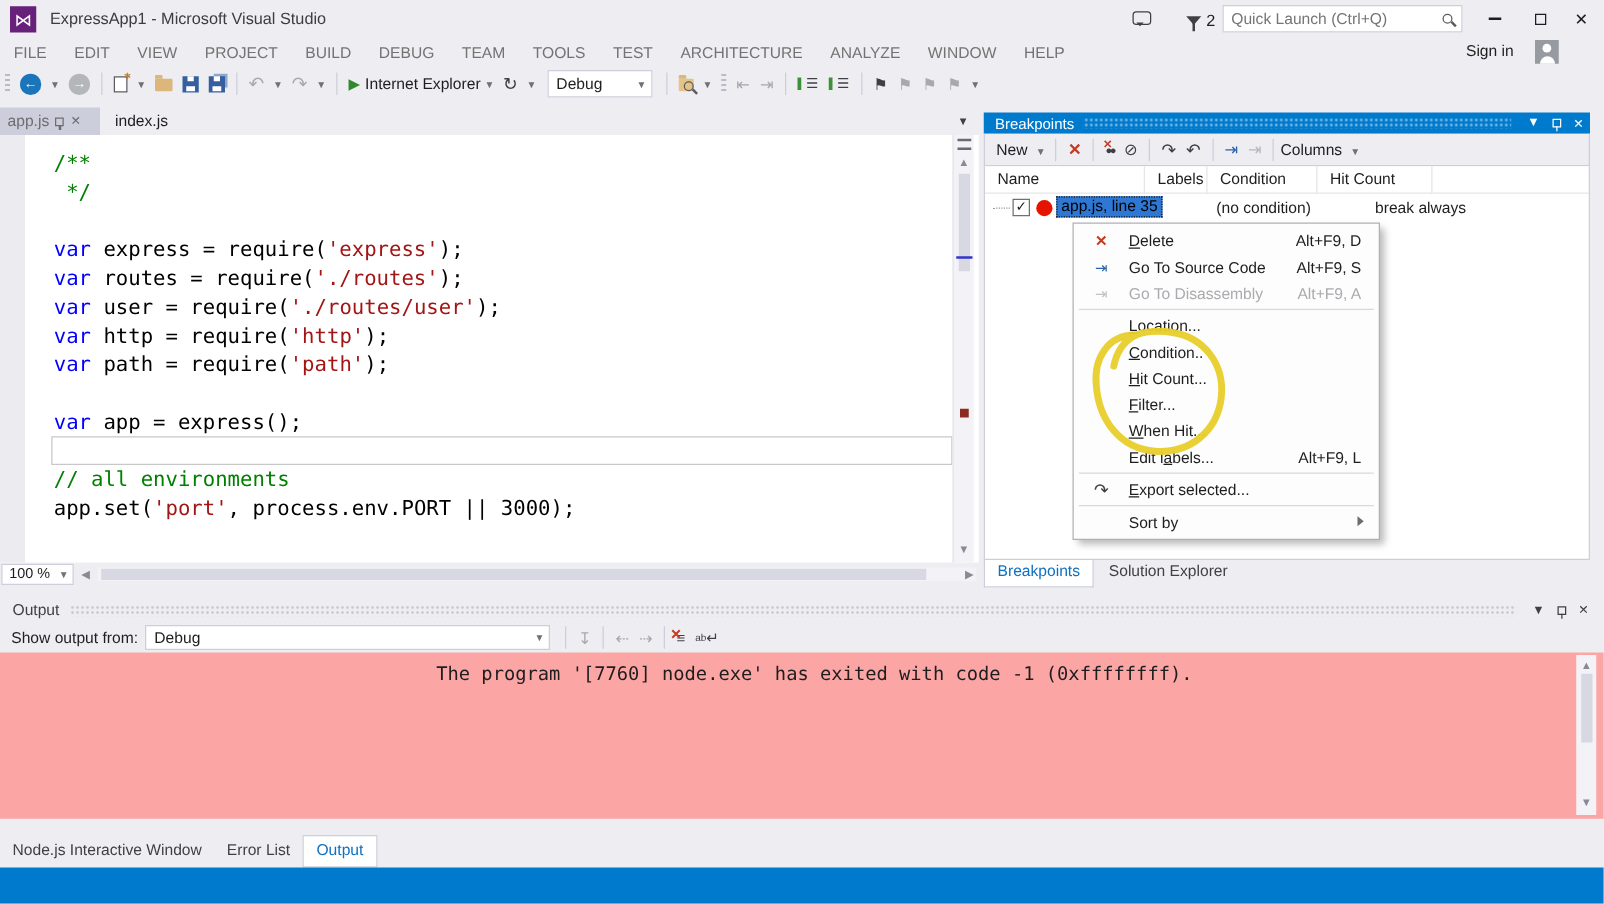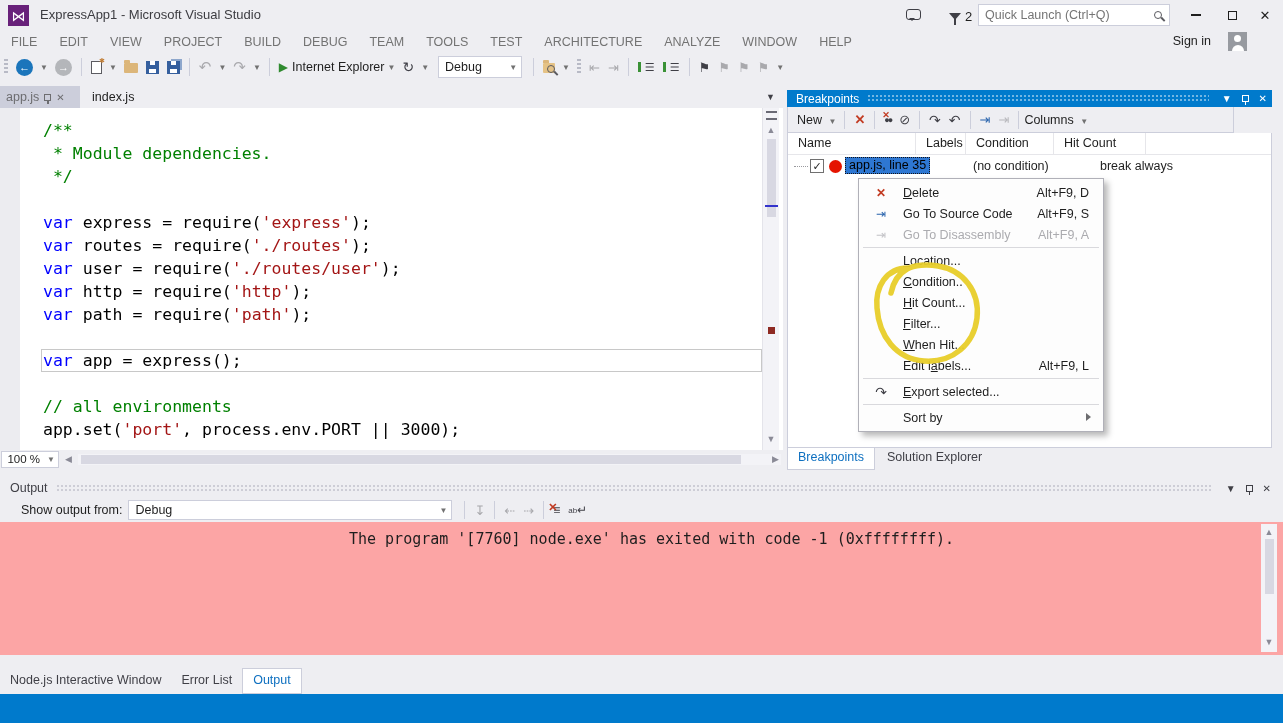--- a/index.html
+++ b/index.html
@@ -77,21 +77,21 @@
   
   #edbottom { left:0; top:450px; width:783px; height:18px; display:flex; align-items:center; }
   .zoombox { width:58px; height:17px; margin-left:1px; background:#fff; border:1px solid #cccedb; font-size:11.5px; display:flex; align-items:center; }
   .htrack { height:11px; background:#f3f3f7; position:relative; flex:1; margin-right:2px; }
   .hthumb { position:absolute; left:3px; top:1px; height:9px; width:660px; background:#d8d8e2; }
 
   
   #bp-title { left:787px; top:90px; width:485px; height:17px; background:#007acc; color:#fff; font-size:12px; display:flex; align-items:center; }
   .dots-blue { flex:1; height:9px; margin:0 8px; background-image:radial-gradient(rgba(255,255,255,.45) 1px, transparent 1.2px); background-size:4px 4px; }
   .t-ico { color:#fff; font-size:10px; margin:0 5px; }
-  #bp-toolbar { left:787px; top:107px; width:447px; height:26px; background:#eeeef2; border:1px solid #cccedb; border-top:none; display:flex; align-items:center; font-size:12.5px; }
+  #bp-toolbar { left:787px; top:107px; width:485px; height:26px; background:#eeeef2; border:1px solid #cccedb; border-top:none; display:flex; align-items:center; font-size:12.5px; }
   .redx { color:#c23b22; font-weight:bold; font-size:13px; }
   #bp-body { left:787px; top:133px; width:485px; height:315px; background:#fff; border:1px solid #cccedb; border-top:none; }
   .bp-hdr { position:absolute; left:0; top:0; width:483px; height:22px; border-bottom:1px solid #e6e6ea; font-size:12.5px; display:flex; }
   .bp-hc { padding:3px 0 0 10px; border-right:1px solid #e6e6ea; height:22px; }
   .bp-row { position:absolute; left:0; top:23px; width:483px; height:21px; font-size:12.5px; }
   .tree-dots { position:absolute; left:6px; top:10px; width:14px; border-top:1px dotted #9a9a9e; }
   .chk { position:absolute; left:22px; top:3px; width:14px; height:14px; background:#fff; border:1px solid #707070; font-size:11px; line-height:12px; text-align:center; color:#1e1e1e; }
   .bpdot { position:absolute; left:41px; top:4px; width:13px; height:13px; border-radius:50%; background:#e51400; }
   .bp-chip { position:absolute; left:57px; top:1px; background:#2e77d2; color:#000000; padding:1px 4px 2px; outline:1px dotted #11131a; outline-offset:-1px; }
   .bp-cond { position:absolute; left:185px; top:3px; } .bp-hit { position:absolute; left:272px; top:3px;margin-left:40px; }
@@ -237,21 +237,20 @@
     <span>index.js</span>
   </div>
   <div class="abs" style="left:766px;top:6px;color:#3f3f46;font-size:9px;">▼</div>
 </div>
 
 <div class="abs" id="editor">
   <div class="abs ind-margin"></div>
   <div class="abs curline"></div>
   <div class="abs" id="code">
     <div class="cl"><span class="tk-c">/**</span></div>
-    <div class="cl"><span class="tk-c"> * Module dependencies.</span></div>
     <div class="cl"><span class="tk-c"> */</span></div>
     <div class="cl"></div>
     <div class="cl"><span class="tk-k">var</span><span> express = require(</span><span class="tk-s">'express'</span><span>);</span></div>
     <div class="cl"><span class="tk-k">var</span><span> routes = require(</span><span class="tk-s">'./routes'</span><span>);</span></div>
     <div class="cl"><span class="tk-k">var</span><span> user = require(</span><span class="tk-s">'./routes/user'</span><span>);</span></div>
     <div class="cl"><span class="tk-k">var</span><span> http = require(</span><span class="tk-s">'http'</span><span>);</span></div>
     <div class="cl"><span class="tk-k">var</span><span> path = require(</span><span class="tk-s">'path'</span><span>);</span></div>
     <div class="cl"></div>
     <div class="cl"><span class="tk-k">var</span><span> app = express();</span></div>
     <div class="cl"></div>
@@ -390,21 +389,21 @@
 </svg>
 
 <div class="abs" id="out-title">
   <span style="padding-left:10px;">Output</span>
   <div class="dots-gray"></div>
   <span class="t-ico-dark">▼</span>
   <span class="pin t-ico-dark"></span>
   <span class="t-ico-dark">✕</span>
 </div>
 <div class="abs" id="out-toolbar">
-  <span style="margin-left:21px;">Show output from:</span>
+  <span style="margin-left:9px;">Show output from:</span>
   <div class="combo" style="width:324px;height:20px;margin-left:6px;">
     <span class="val">Debug</span>
     <span class="cv">▼</span>
   </div>
   <div class="tb-sep" style="margin-left:12px;"></div>
   <span class="icon gray" style="font-size:13px;">↧</span>
   <div class="tb-sep"></div>
   <span class="icon gray" style="font-size:13px;">⇠</span>
   <span class="icon gray" style="font-size:13px;">⇢</span>
   <div class="tb-sep"></div>

